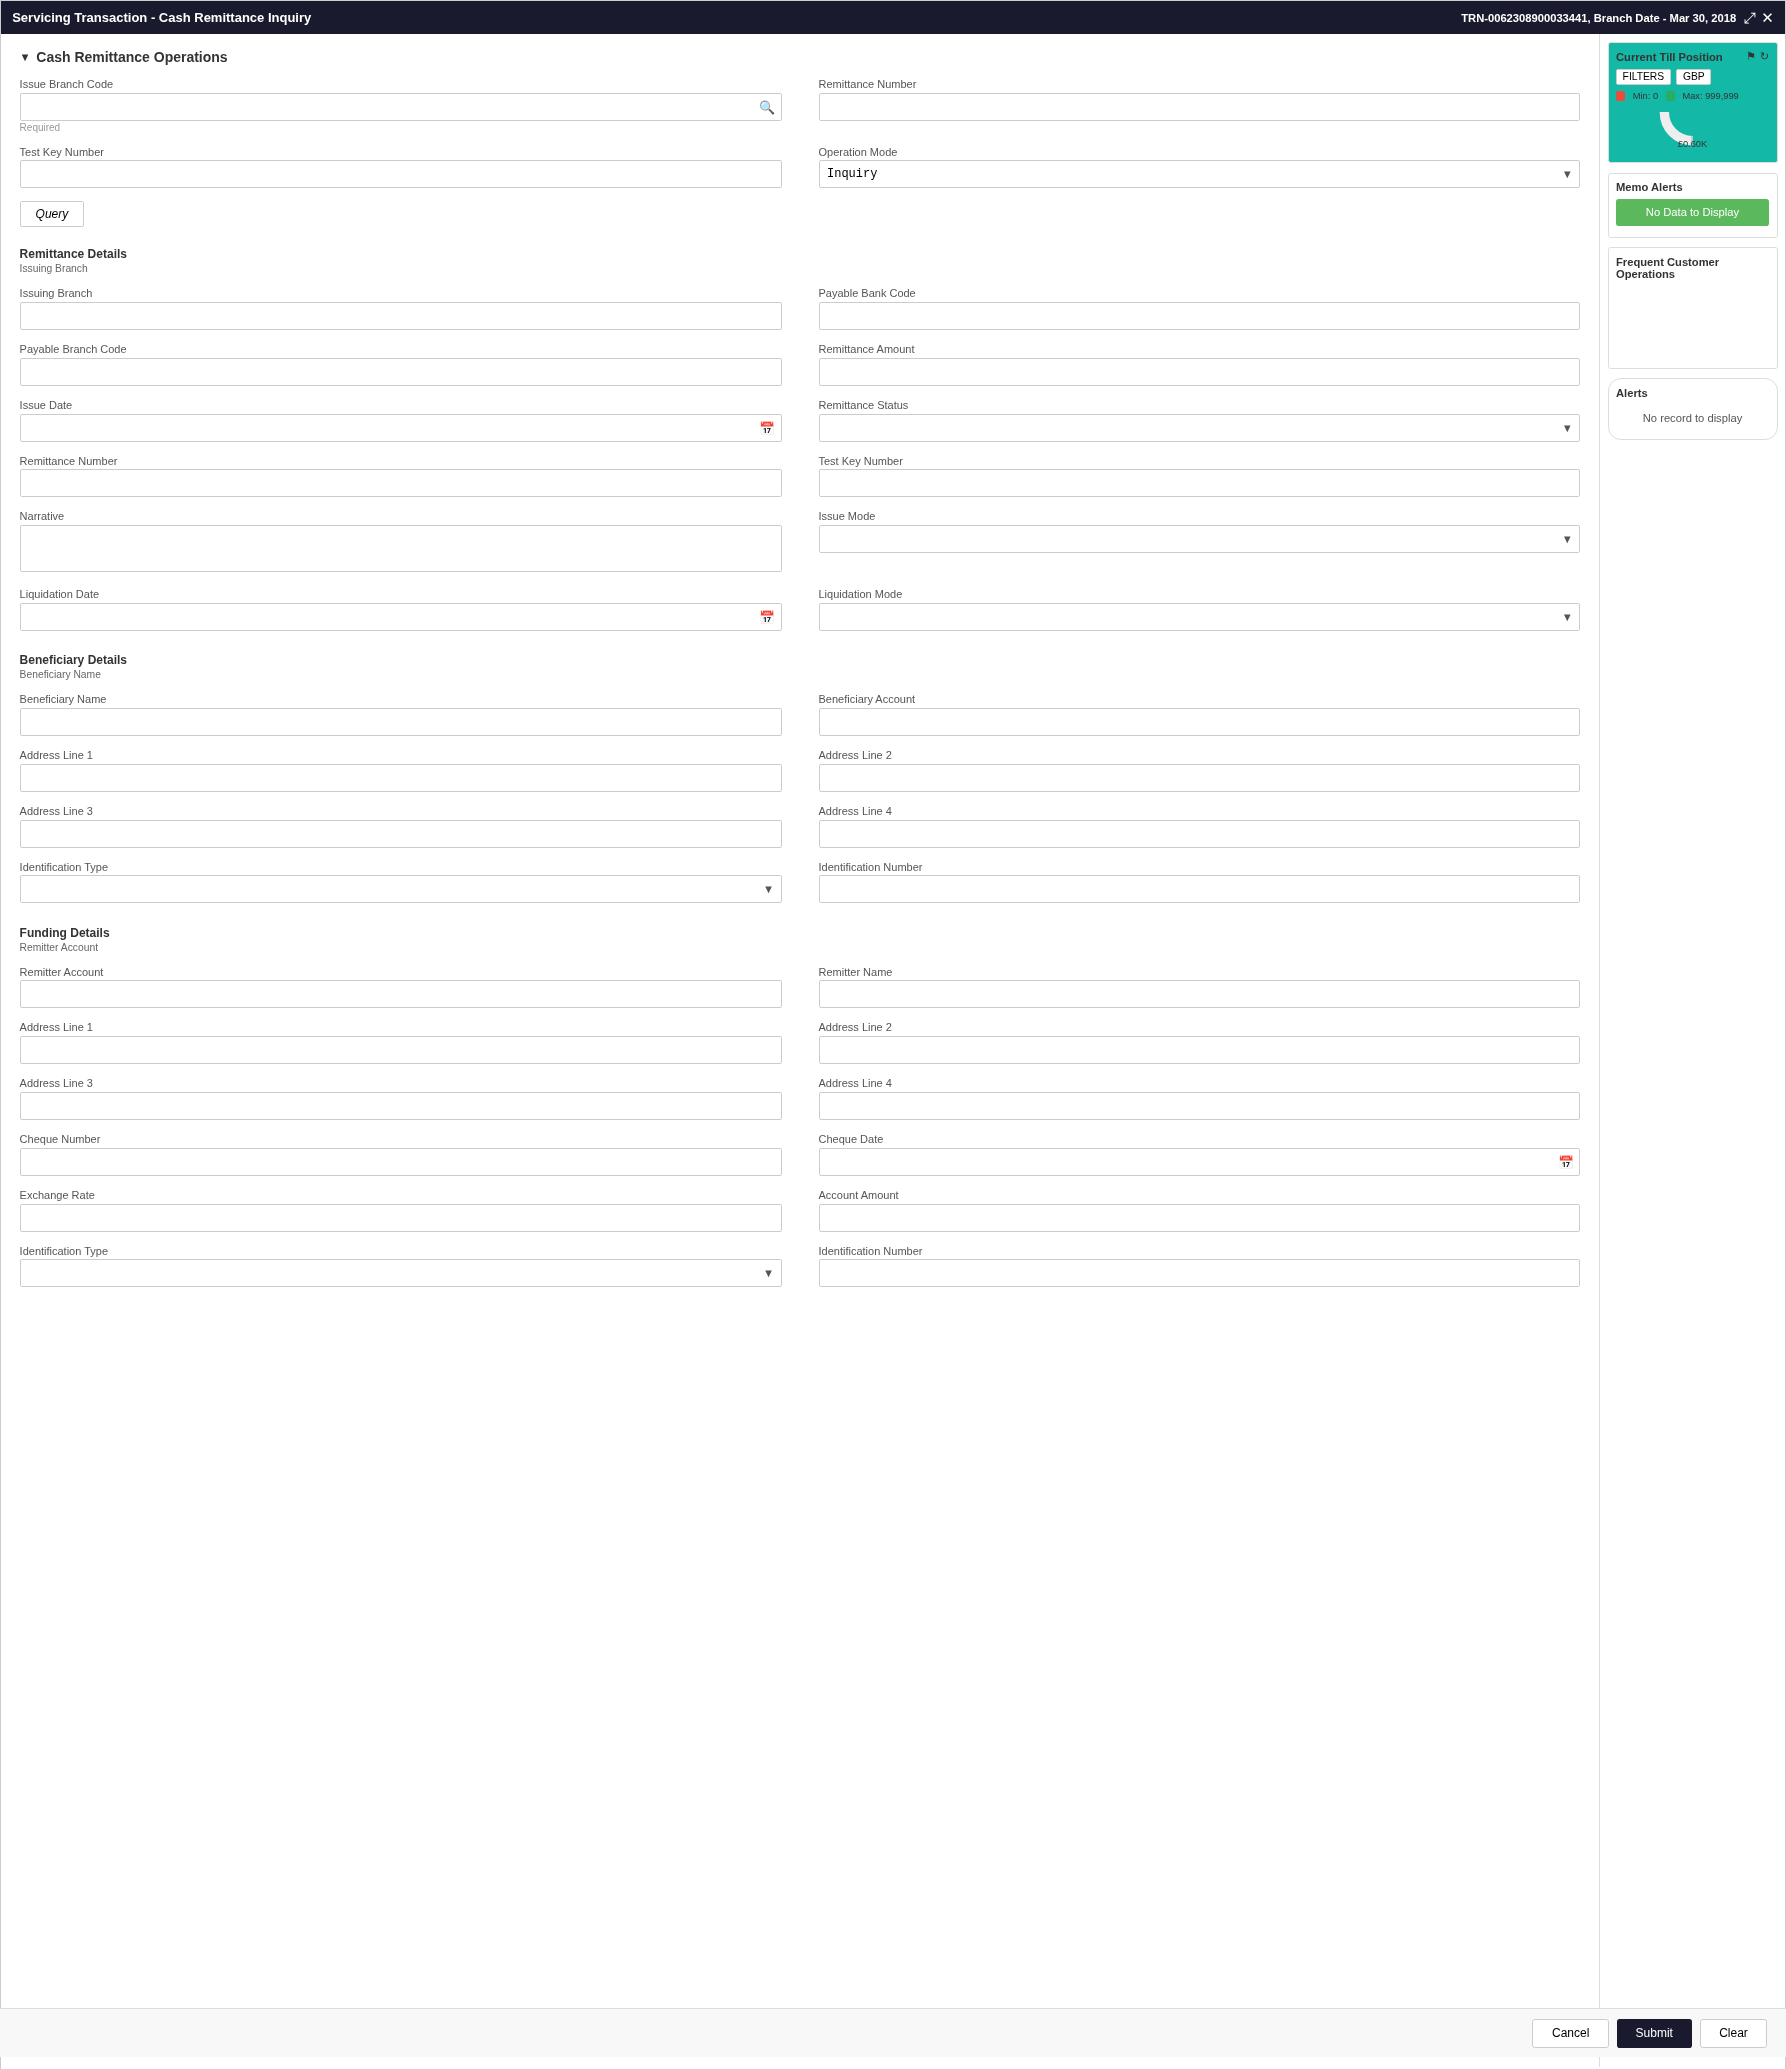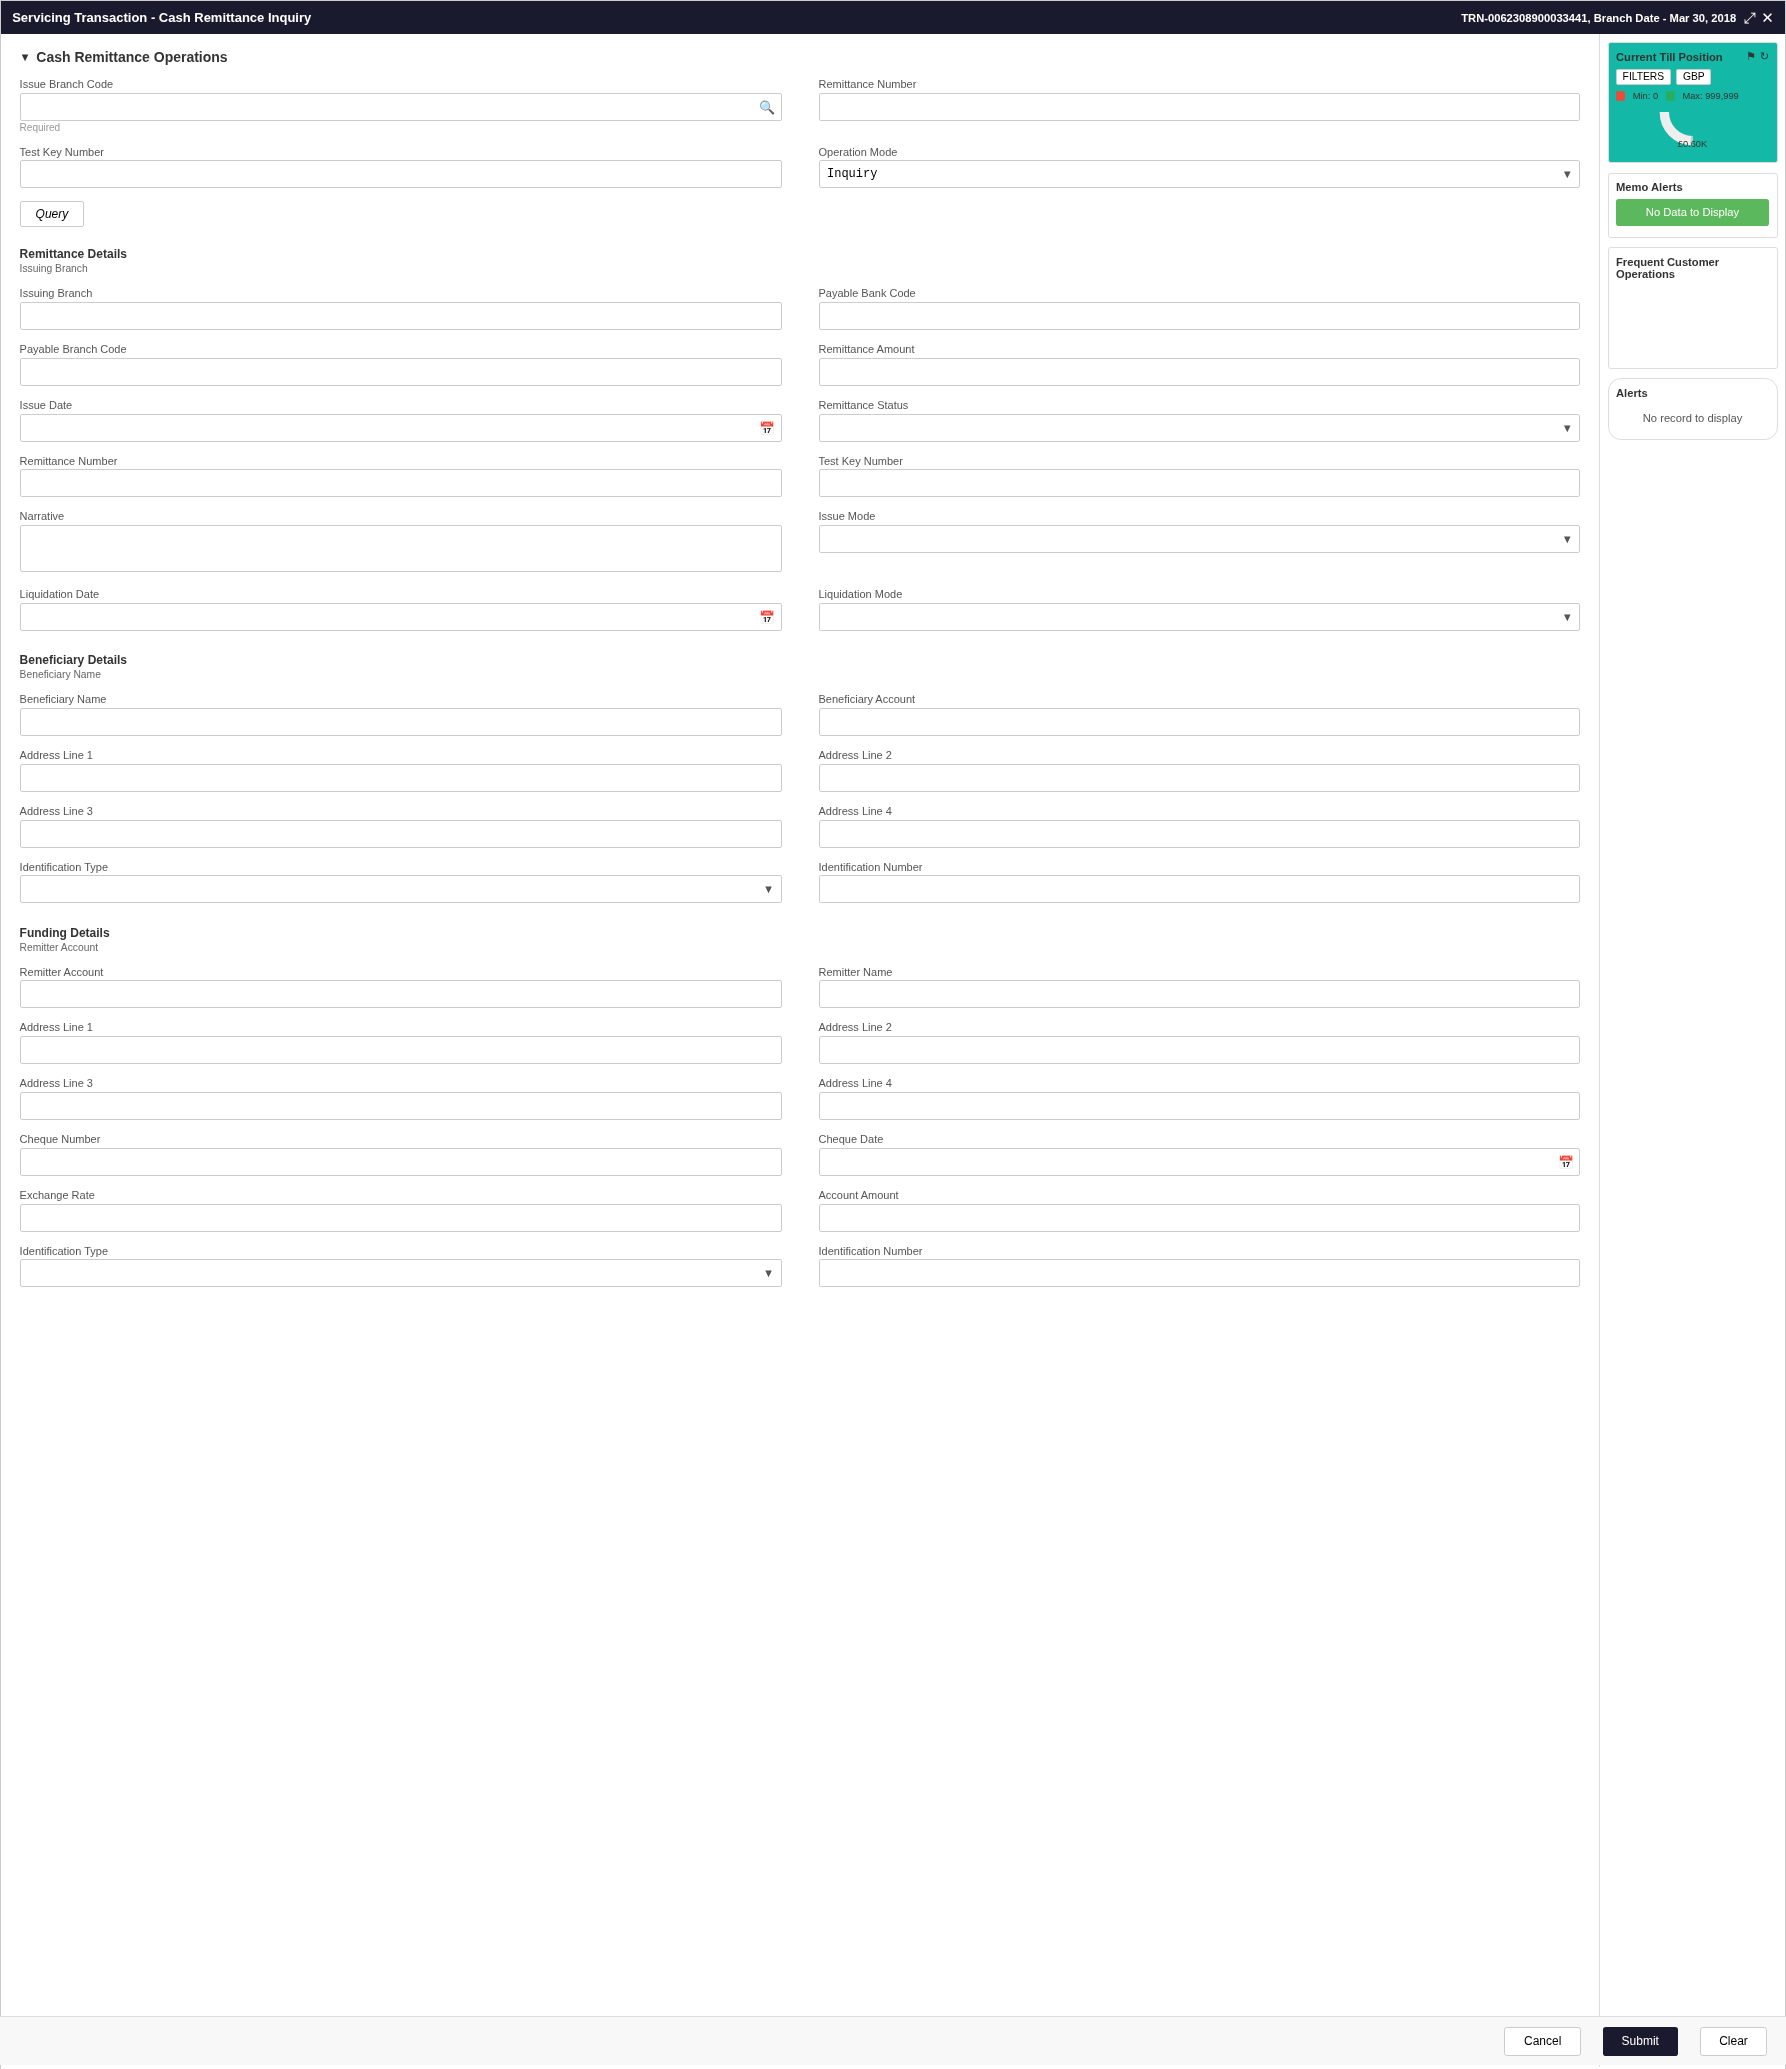--- a/index.html
+++ b/index.html
@@ -66,21 +66,21 @@
     .no-data-btn { background: #5cb85c; color: #fff; border: none; border-radius: 2.8px; padding: 7.5px 9.3px; font-size: 11.2px; width: 100%; text-align: center; cursor: default; margin-bottom: 3.7px; }
 
     .frequent-ops-card { background: #fff; border: 0.9px solid #ddd; border-radius: 2.8px; padding: 7.5px; }
     .frequent-ops-title { font-weight: bold; font-size: 11.2px; margin-bottom: 5.6px; }
 
     .alerts-card { background: #fff; border: 0.9px solid #ddd; border-radius: 13px; padding: 7.5px; }
     .alerts-title { font-weight: bold; font-size: 11.2px; margin-bottom: 5.6px; }
     .no-record-text { font-size: 11.2px; color: #555; text-align: center; padding: 7.5px 0; }
 
     
-    .footer { position: fixed; bottom: 4px; right: 0; background: #f8f8f8; border-top: 0.9px solid #ddd; padding: 9.3px 18.6px; display: flex; gap: 22px; justify-content: flex-end; width: 100%; }
+    .footer { position: fixed; bottom: 12px; right: 0; background: #f8f8f8; border-top: 0.9px solid #ddd; padding: 9.3px 18.6px; display: flex; gap: 8px; justify-content: flex-end; width: 100%; }
     .btn-cancel { background: #fff; border: 0.9px solid #ccc; padding: 6.5px 18.6px; border-radius: 2.8px; cursor: pointer; font-size: 12px; }
     .btn-submit { background: #1a1a2e; color: #fff; border: none; padding: 6.5px 18.6px; border-radius: 2.8px; cursor: pointer; font-size: 12px; }
     .btn-clear { background: #fff; border: 0.9px solid #ccc; padding: 6.5px 18.6px; border-radius: 2.8px; cursor: pointer; font-size: 12px; }
 
     textarea.form-input { height: 47px; resize: none; }
   </style>
 </head>
 <body>
 
 <div class="window">

